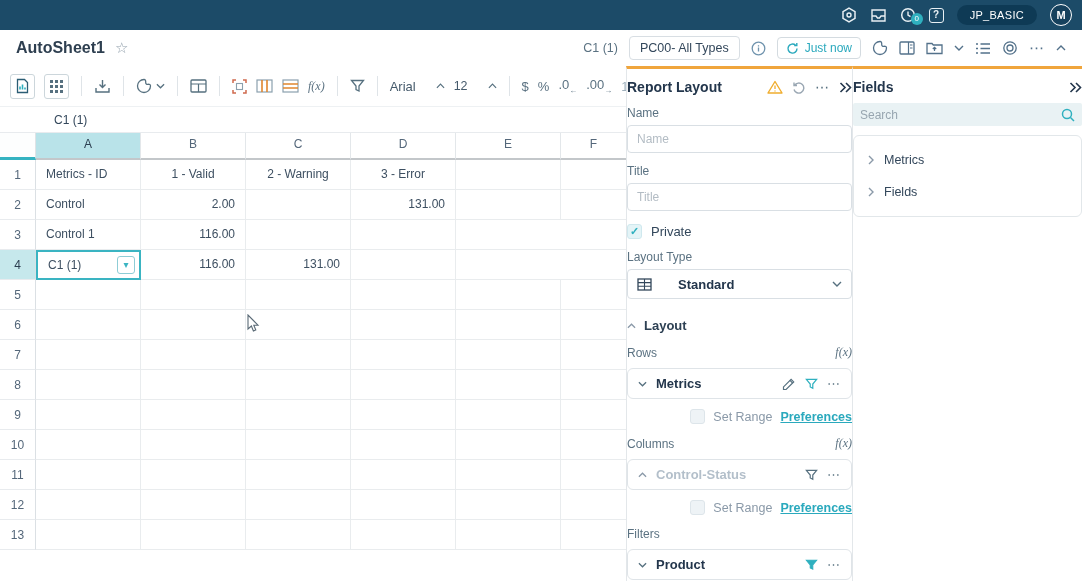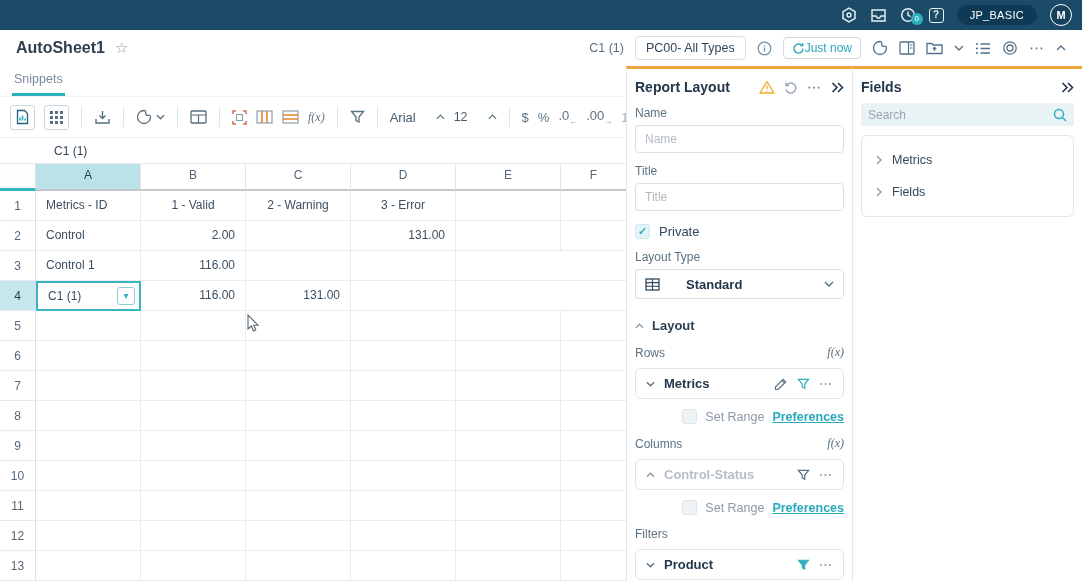--- a/index.html
+++ b/index.html
@@ -23,21 +23,21 @@
   
   .appheader { height:36px; display:flex; align-items:center; justify-content:space-between;
     padding:0 16px; background:#fff; }
   .ah-left { display:flex; align-items:center; gap:10px; }
   .sheet-title { font-size:16px; font-weight:600; color:#2e3f50; }
   .star { color:#93a1ad; font-size:15px; cursor:pointer; }
   .ah-right { display:flex; align-items:center; gap:11px; }
   .sel-label { font-size:12.5px; color:#5b7282; }
   .ds-btn { font-size:12.5px; color:#33475b; border:1px solid #d8dee3; border-radius:4px;
     padding:4px 10px; background:#fff; cursor:pointer; }
-  .sync-pill { display:flex; align-items:center; border:1px solid #d4dbe0;
+  .sync-pill { display:flex; align-items:center; gap:6px; border:1px solid #d4dbe0;
     border-radius:4px; padding:3px 8px; cursor:pointer; }
   .sync-pill span { font-size:12px; color:#2aa9bd; }
   .hicon { color:#53718a; display:flex; align-items:center; cursor:pointer; }
   .more-dots { color:#53718a; font-size:15px; letter-spacing:1px; cursor:pointer; }
 
   
   .main { position:absolute; top:66px; left:0; right:0; bottom:0; }
   .sheet { position:absolute; left:0; top:0; width:626px; bottom:0; overflow:hidden; }
 
   .tabsrow { height:31px; border-bottom:1px solid #eef1f3; display:flex; align-items:flex-end; padding:0 12px; }
@@ -73,21 +73,21 @@
     border-right:1px solid #e9ecee; border-bottom:1px solid #e9ecee; white-space:nowrap; overflow:hidden; background:#fff; }
   .cell.c { text-align:center; }
   .cell.r { text-align:right; }
   .cell.selcell { border:2px solid #3ab4c2; display:flex; align-items:center;
     justify-content:space-between; line-height:normal; padding:0 4px 0 10px; }
   .celldrop { width:18px; height:18px; border:1px solid #8fcdd6; border-radius:3px; background:#fff;
     color:#3ab4c2; font-size:10px; line-height:16px; text-align:center; cursor:pointer; flex:none; }
 
   
   .panel { position:absolute; top:0; bottom:0; background:#fff; border-top:3px solid #f0a53c;
-    border-left:1px solid #e3e7ea; padding:10px 8px; overflow:hidden; }
+    border-left:1px solid #e3e7ea; padding:10px 0; overflow:hidden; }
   .panel-report { left:626px; width:226px; }
   .panel-fields { left:852px; width:230px; }
 
   .rp-head { display:flex; align-items:center; gap:9px; }
   .rp-title { font-size:14px; font-weight:bold; color:#23364c; flex:1; }
   .picon { display:flex; align-items:center; cursor:pointer; color:#9aa7b3; }
   .plabel { font-size:12px; color:#5b7282; margin-top:11px; margin-bottom:5px; }
   .pinput { width:100%; height:28px; border:1px solid #d9dfe4; border-radius:4px; padding:0 9px;
     font-size:12px; color:#33475b; font-family:"Liberation Sans",sans-serif; }
   .pinput::placeholder { color:#b3bcc4; }
@@ -215,23 +215,20 @@
           <path d="M1 5l4-4 4 4" fill="none" stroke="currentColor" stroke-width="1.4"></path>
         </svg>
     </span>
   </div>
 </div>
 
 <div class="main">
 
   <div class="sheet">
 
-    <div class="tabsrow">
-      <span class="tab">Snippets</span>
-    </div>
 
     <div class="toolbar">
       <span class="tbtn tbox">
         <svg width="15" height="16" viewBox="0 0 15 16">
             <path d="M2.5 1.5h7l3 3v10h-10z" fill="none" stroke="#2b5d74" stroke-width="1.3"></path>
             <path d="M5 11.5v-3M7.5 11.5v-5M10 11.5v-2" stroke="#2fb0bf" stroke-width="1.6"></path>
           </svg>
       </span>
       <span class="tbtn tbox">
         <svg width="15" height="15" viewBox="0 0 15 15">

